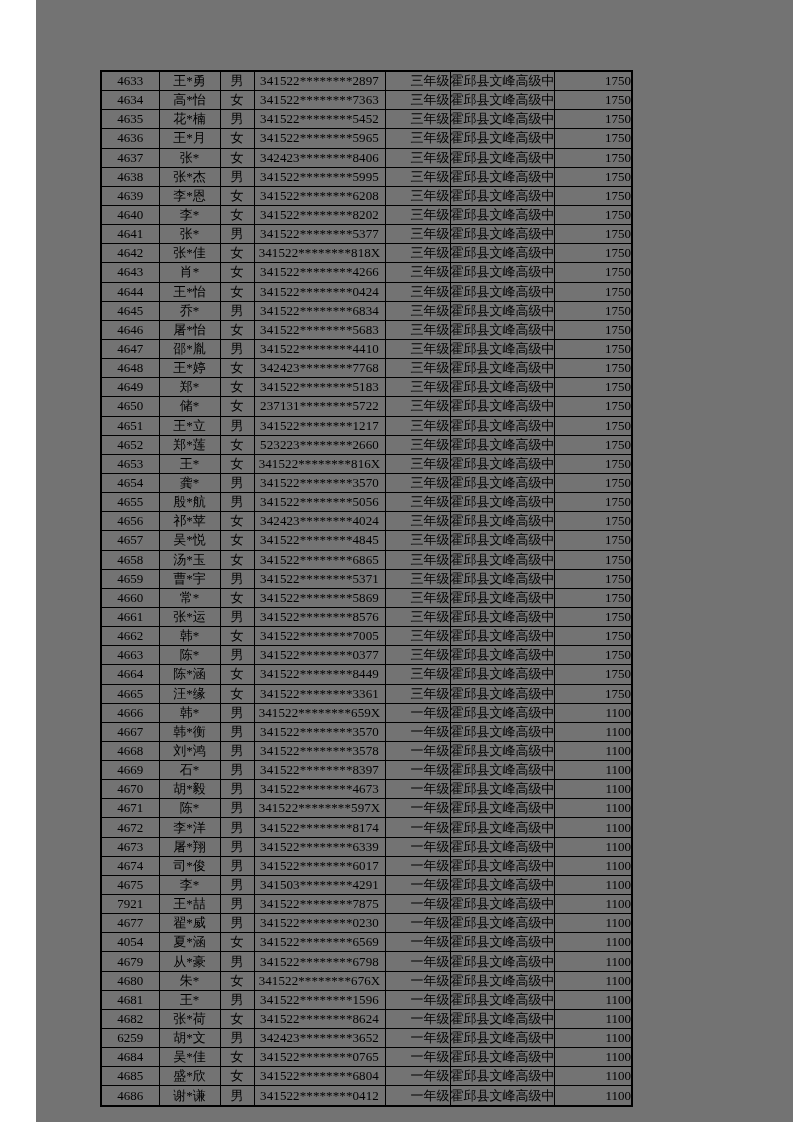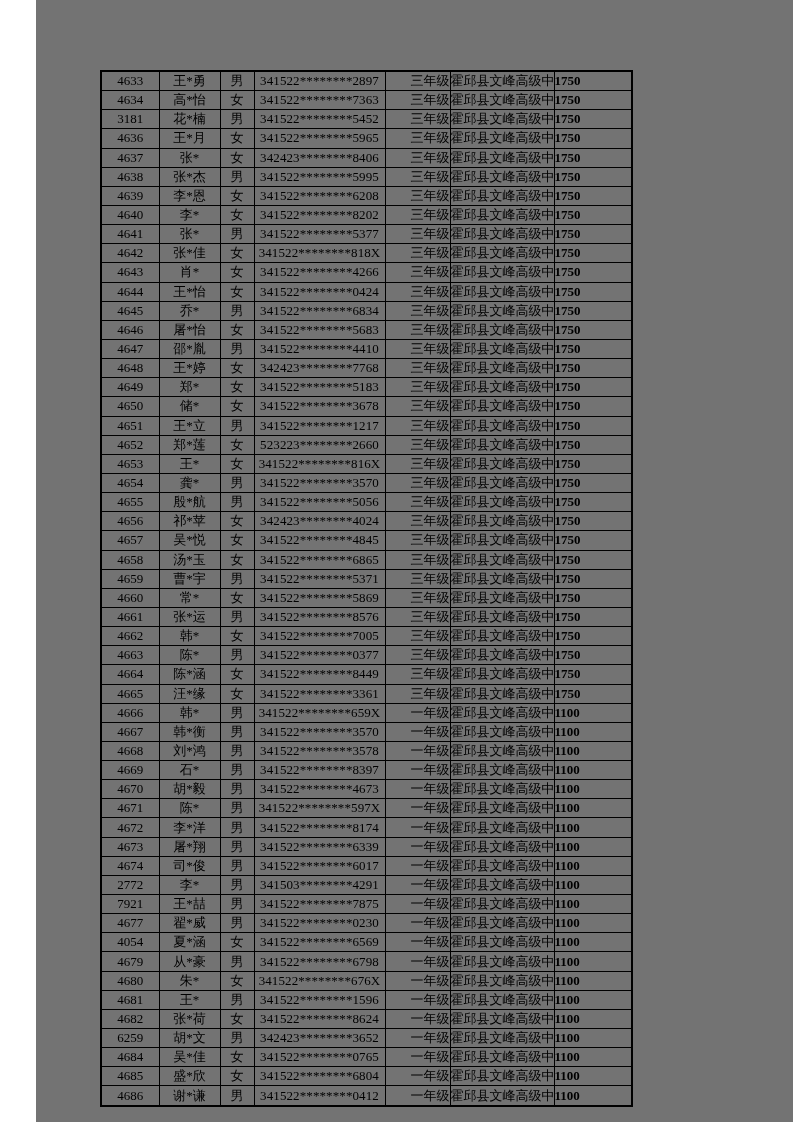--- a/index.html
+++ b/index.html
@@ -40,21 +40,21 @@
     white-space: nowrap;
     overflow: hidden;
     vertical-align: middle;
   }
   td.c-serial  { text-align: center; }
   td.c-name    { text-align: center; padding-left: 3px; }
   td.c-gender  { text-align: center; }
   td.c-idnum   { text-align: center; padding-left: 2px; font-size: 12.5px; letter-spacing: 0.1px; }
   td.c-grade   { text-align: right; }
   td.c-school  { text-align: center; font-size: 10px; }
-  td.c-amount  { text-align: left; font-weight: bold; }
+  td.c-amount  { text-align: right; }
 </style>
 </head>
 <body>
 
 <div class="page">
   <table class="roster">
     <colgroup>
       <col style="width:58px">
       <col style="width:61px">
       <col style="width:34px">
@@ -78,21 +78,21 @@
     <td class="c-serial">4634</td>
     <td class="c-name">高*怡</td>
     <td class="c-gender">女</td>
     <td class="c-idnum">341522********7363</td>
     <td class="c-grade">三年级</td>
     <td class="c-school">霍邱县文峰高级中学</td>
     <td class="c-amount">1750</td>
   </tr>
 
   <tr>
-    <td class="c-serial">3181</td>
+    <td class="c-serial">4635</td>
     <td class="c-name">花*楠</td>
     <td class="c-gender">男</td>
     <td class="c-idnum">341522********5452</td>
     <td class="c-grade">三年级</td>
     <td class="c-school">霍邱县文峰高级中学</td>
     <td class="c-amount">1750</td>
   </tr>
 
   <tr>
     <td class="c-serial">4636</td>
@@ -231,21 +231,21 @@
     <td class="c-idnum">341522********5183</td>
     <td class="c-grade">三年级</td>
     <td class="c-school">霍邱县文峰高级中学</td>
     <td class="c-amount">1750</td>
   </tr>
 
   <tr>
     <td class="c-serial">4650</td>
     <td class="c-name">储*</td>
     <td class="c-gender">女</td>
-    <td class="c-idnum">341522********3678</td>
+    <td class="c-idnum">237131********5722</td>
     <td class="c-grade">三年级</td>
     <td class="c-school">霍邱县文峰高级中学</td>
     <td class="c-amount">1750</td>
   </tr>
 
   <tr>
     <td class="c-serial">4651</td>
     <td class="c-name">王*立</td>
     <td class="c-gender">男</td>
     <td class="c-idnum">341522********1217</td>
@@ -478,21 +478,21 @@
     <td class="c-serial">4674</td>
     <td class="c-name">司*俊</td>
     <td class="c-gender">男</td>
     <td class="c-idnum">341522********6017</td>
     <td class="c-grade">一年级</td>
     <td class="c-school">霍邱县文峰高级中学</td>
     <td class="c-amount">1100</td>
   </tr>
 
   <tr>
-    <td class="c-serial">2772</td>
+    <td class="c-serial">4675</td>
     <td class="c-name">李*</td>
     <td class="c-gender">男</td>
     <td class="c-idnum">341503********4291</td>
     <td class="c-grade">一年级</td>
     <td class="c-school">霍邱县文峰高级中学</td>
     <td class="c-amount">1100</td>
   </tr>
 
   <tr>
     <td class="c-serial">7921</td>

